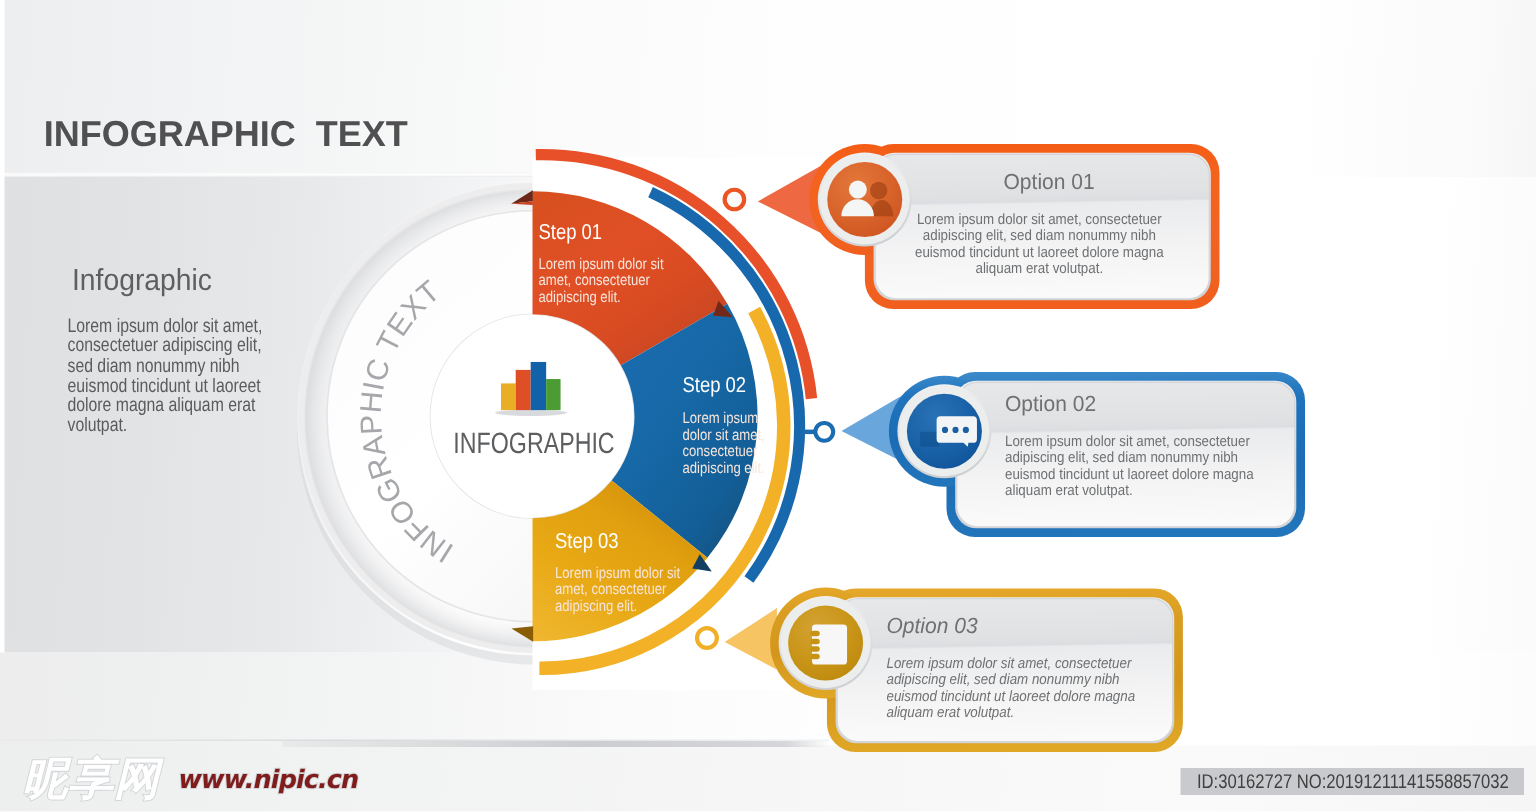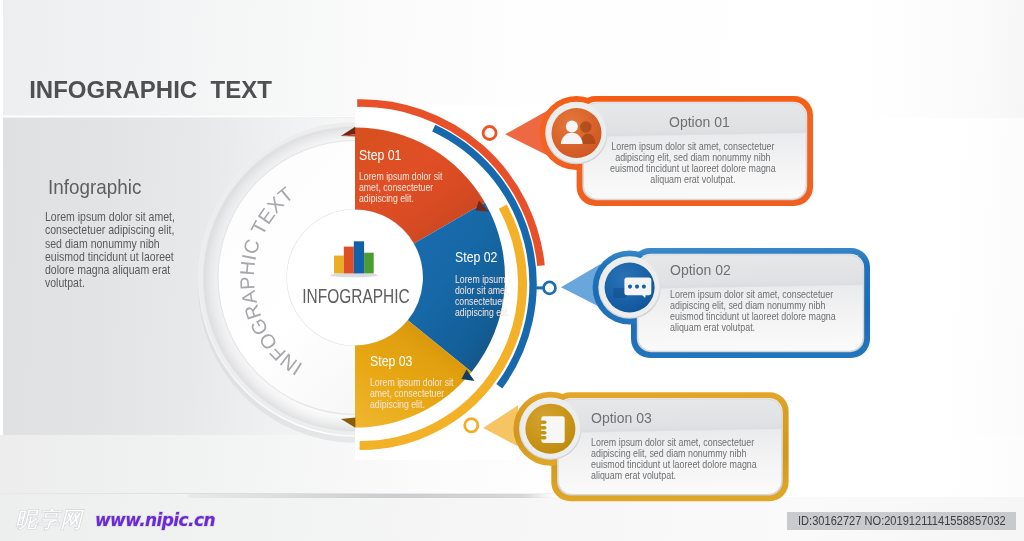--- a/index.html
+++ b/index.html
@@ -46,39 +46,39 @@
   #center-label{left:256px;top:285px;width:200px;text-align:center;font-size:19.6px;color:#5d5e60;line-height:22px;}
   #center-label{transform:scaleX(0.79);transform-origin:50% 50%;}
 
   
   .opt{}
   .opt-t{font-size:14.6px;color:#6f7072;white-space:nowrap;transform:scaleX(0.96);transform-origin:0 50%;}
   .opt-b{font-size:10px;line-height:11.1px;color:#6e7072;white-space:pre-line;
     transform:scaleX(0.89);transform-origin:0 0;}
   .o1{left:610px;top:113.5px;text-align:center;}
   .o2{left:670px;top:262px;}
-  .o3{left:590.8px;top:410px;}
+  .o3{left:590.8px;top:410px;font-style:italic;}
   .opt-b{margin-top:11px;}
 
   
   #bottom-shadow{left:188px;top:493.5px;width:365px;height:4.2px;
     background:linear-gradient(90deg,rgba(205,207,210,0.25),rgba(195,197,200,0.85) 55%,rgba(200,202,205,0.75) 92%,rgba(255,255,255,0));
     border-radius:2px;}
   #bottom-shadow2{left:0;top:492.6px;width:553px;height:1.2px;
     background:linear-gradient(90deg,rgba(224,225,228,0.35),rgba(214,216,219,0.9) 40%,rgba(222,224,227,0.4));}
   #bottom-plate{left:0;top:497px;width:1024px;height:44px;
     background:linear-gradient(93deg,#edeeee 0%,#f1f2f2 22%,#f6f6f7 48%,#fafafa 78%,#f6f6f7 100%);}
 
   
   #wm{left:15px;top:508px;white-space:nowrap;}
-  #wm-logo{display:inline-block;font-family:"DejaVu Sans",sans-serif;font-size:22px;font-weight:normal;
+  #wm-logo{display:inline-block;font-family:"DejaVu Sans",sans-serif;font-size:30px;font-weight:bold;
     font-style:italic;color:#ffffff;letter-spacing:0.5px;
     -webkit-text-stroke:1.3px #d3d5d8;paint-order:stroke fill;vertical-align:middle;line-height:24px;text-align:center;}
   #wm-site{display:inline-block;font-family:"DejaVu Sans",sans-serif;font-size:17px;font-weight:bold;font-style:italic;
-    color:#6d28d9;margin-left:8px;-webkit-text-stroke:1.3px #d3d5d8;paint-order:stroke fill;
+    color:#7f1d1d;margin-left:8px;-webkit-text-stroke:1.3px #d3d5d8;paint-order:stroke fill;
     vertical-align:middle;letter-spacing:-0.6px;line-height:24px;}
   #footer-id{left:787px;top:512px;width:229px;height:17.5px;background:rgba(187,189,192,0.78);color:#404040;
     font-size:13.2px;line-height:17.5px;overflow:hidden;white-space:nowrap;}
   #footer-id span{display:inline-block;transform:scaleX(0.84);transform-origin:0 50%;margin-left:11px;white-space:nowrap;}
 </style>
 </head>
 <body>
 
 <div id="stage">
 

